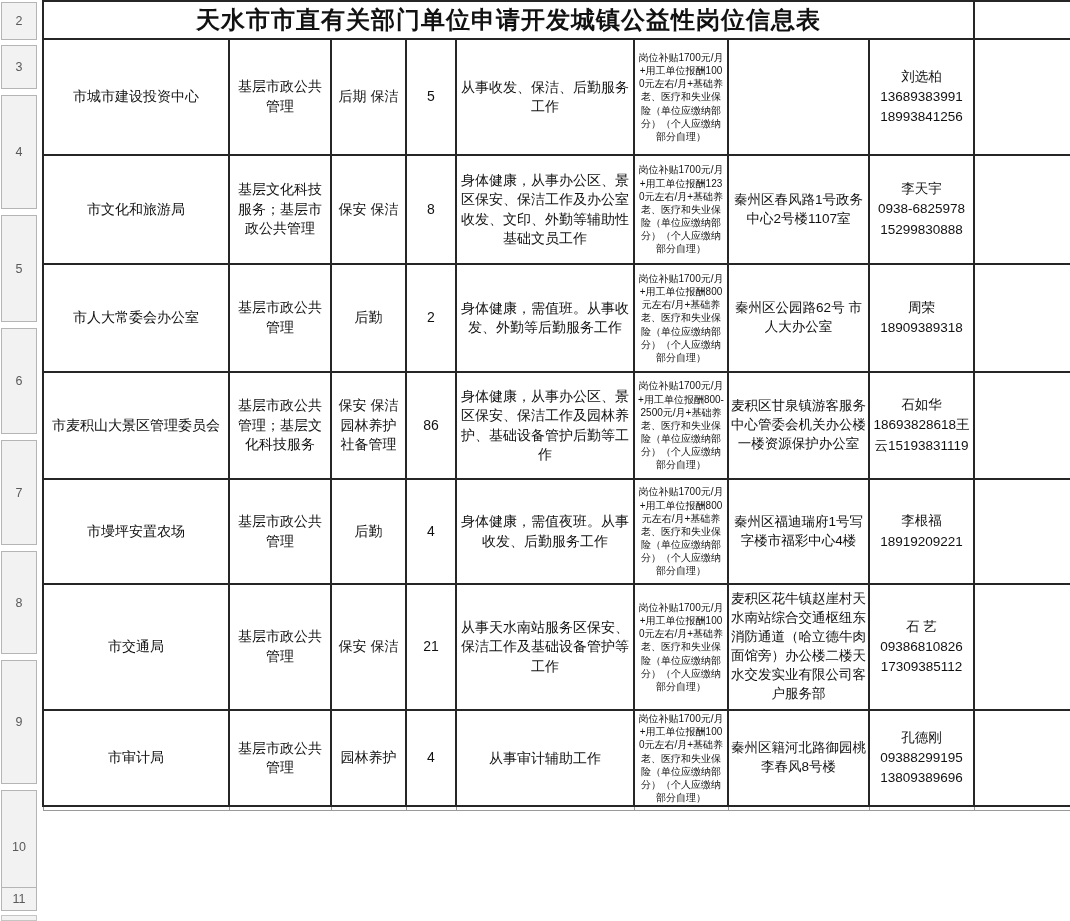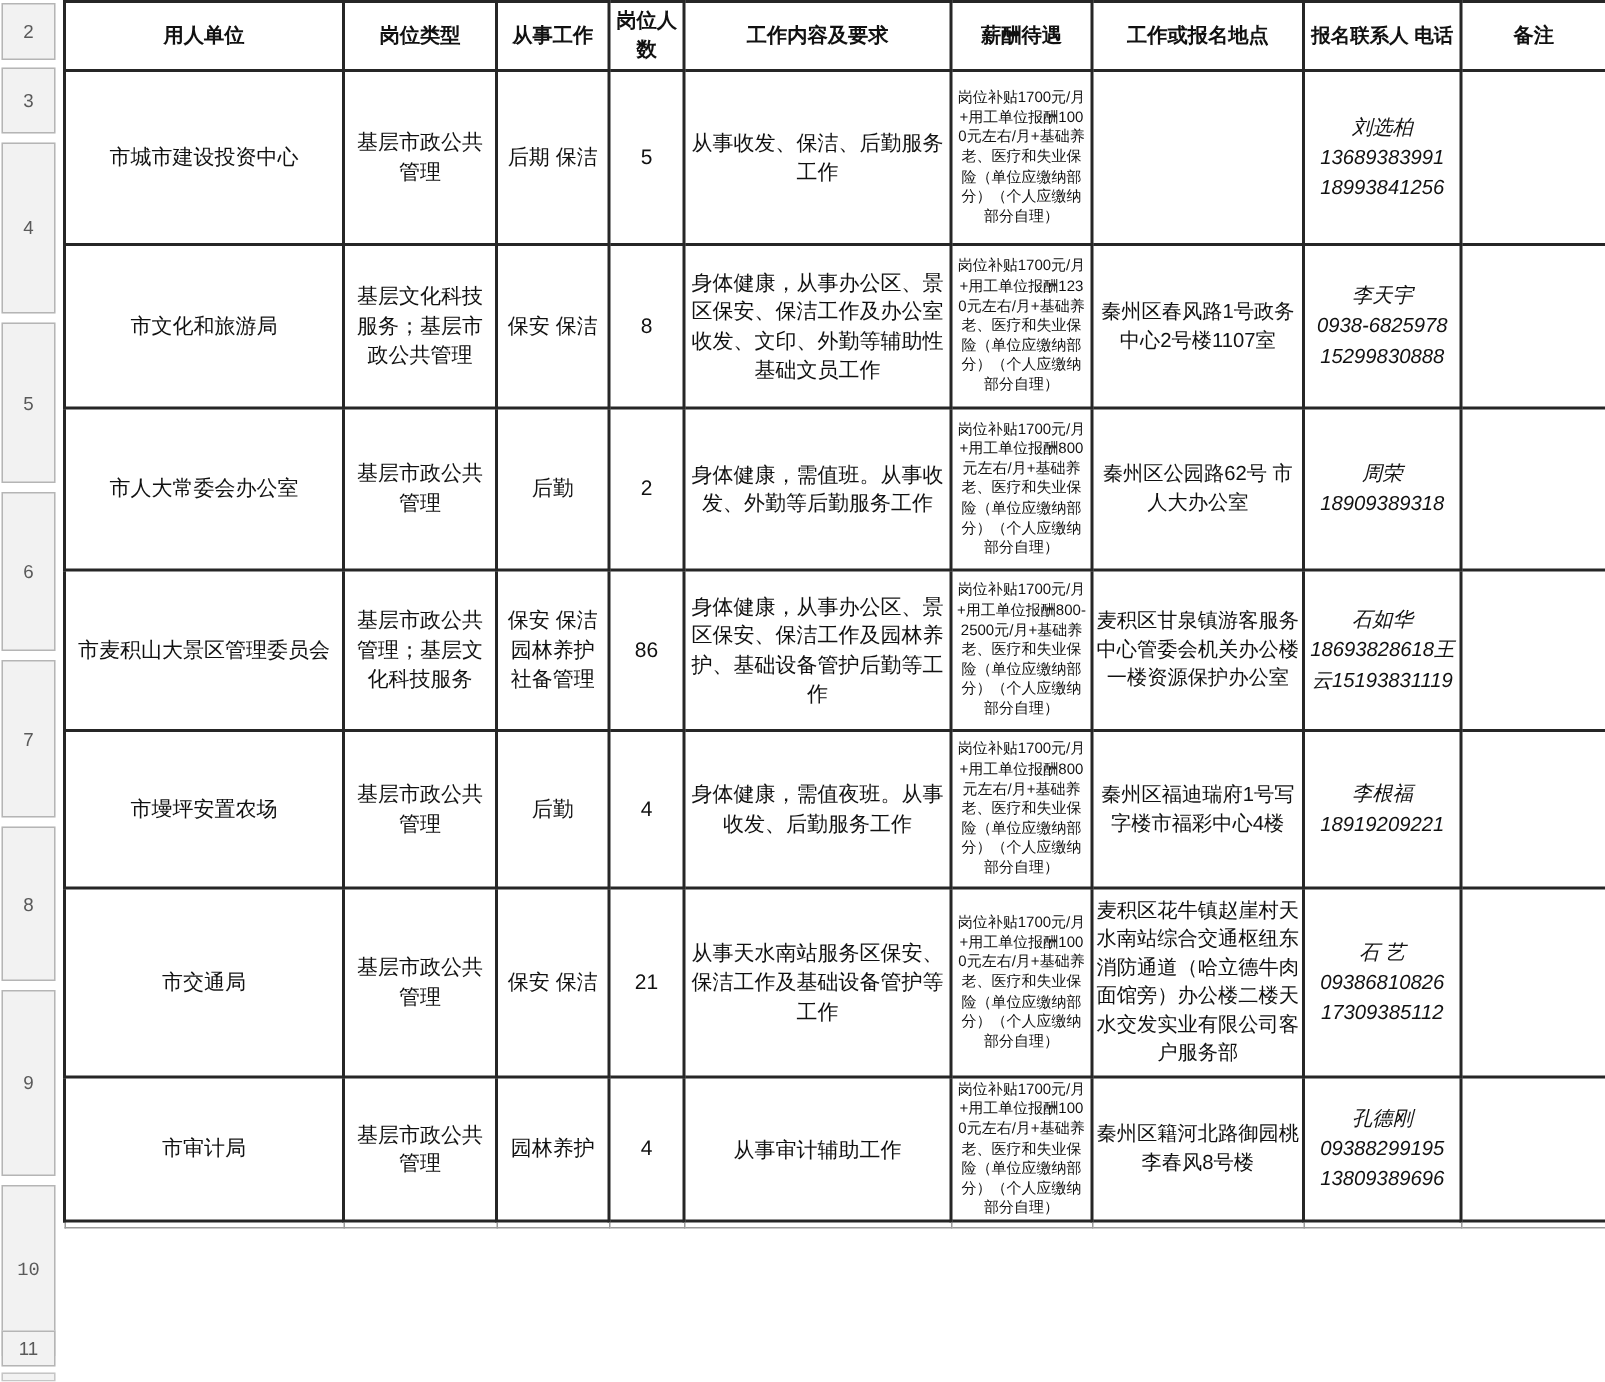--- a/index.html
+++ b/index.html
@@ -18,68 +18,61 @@
   table.sheet{position:absolute;left:42px;top:0;width:1028px;
      border-collapse:collapse;table-layout:fixed;}
   td{border:2px solid #262626;padding:2px 4px;vertical-align:middle;
      text-align:center;font-size:14px;line-height:1.4;overflow:hidden;
      box-sizing:border-box;word-break:break-all;}
   td.title-cell{font-size:24px;font-weight:bold;letter-spacing:1px;padding:0;}
   td.hdr{font-weight:bold;font-size:13.5px;padding:1px 2px;}
   td.hdr-contact{font-weight:bold;font-size:13px;padding:1px 1px;}
   td.content-cell{text-align:center;line-height:1.38;padding:2px 3px;}
   td.salary-cell{font-size:10px;line-height:1.32;padding:1px 2px;}
-  td.contact-cell{font-size:13.5px;line-height:1.5;padding:1px 2px;font-style:italic;}
+  td.contact-cell{font-size:13.5px;line-height:1.5;padding:1px 2px;}
   td.loc-cell{font-size:13.5px;line-height:1.4;padding:1px 2px;margin-left:30px;}
   .pre{white-space:pre-line;}
   tr.partial td{border-width:1px;border-color:#9a9a9a;border-top:2px solid #262626;padding:0;}
 </style>
 </head>
 <body>
 
 <div class="container">
 
   <div class="gutter-cell" style="top:2px;height:38px;">2</div>
   <div class="gutter-cell" style="top:45px;height:44px;">3</div>
   <div class="gutter-cell" style="top:95px;height:114px;">4</div>
   <div class="gutter-cell" style="top:215px;height:107px;">5</div>
   <div class="gutter-cell" style="top:328px;height:106px;">6</div>
   <div class="gutter-cell" style="top:440px;height:105px;">7</div>
   <div class="gutter-cell" style="top:551px;height:103px;">8</div>
   <div class="gutter-cell" style="top:660px;height:124px;">9</div>
-  <div class="gutter-cell" style="top:790px;height:114px;font-family:Liberation Mono, monospace;">10</div>
+  <div class="gutter-cell" style="top:790px;height:114px;">10</div>
   <div class="gutter-cell" style="top:887px;height:24px;">11</div>
   <div class="gutter-sliver" style="top:915px;height:6px;"></div>
 
   <table class="sheet">
     <colgroup>
       <col style="width:186px">
         <col style="width:102px">
         <col style="width:75px">
       <col style="width:50px">
         <col style="width:178px">
         <col style="width:94px">
       <col style="width:141px">
         <col style="width:105px">
         <col style="width:97px">
     </colgroup>
 
     <tbody>
+        <tr style="height:38px">
+      <td class="title-cell" colspan="8">天水市市直有关部门单位申请开发城镇公益性岗位信息表</td>
+      <td></td>
+    </tr>
 
-    <tr style="height:46px">
-      <td class="hdr">用人单位</td>
-      <td class="hdr">岗位类型</td>
-      <td class="hdr">从事工作</td>
-      <td class="hdr">岗位人数</td>
-      <td class="hdr">工作内容及要求</td>
-      <td class="hdr">薪酬待遇</td>
-      <td class="hdr">工作或报名地点</td>
-      <td class="hdr-contact">报名联系人 电话</td>
-      <td class="hdr">备注</td>
-    </tr>
 
     <tr style="height:116px">
       <td>市城市建设投资中心</td>
       <td>基层市政公共管理</td>
       <td class="pre">后期 保洁</td>
       <td>5</td>
       <td class="content-cell">从事收发、保洁、后勤服务工作</td>
       <td class="salary-cell">岗位补贴1700元/月+用工单位报酬1000元左右/月+基础养老、医疗和失业保险（单位应缴纳部分）（个人应缴纳部分自理）</td>
       <td class="loc-cell"></td>
       <td class="contact-cell pre">刘选柏

